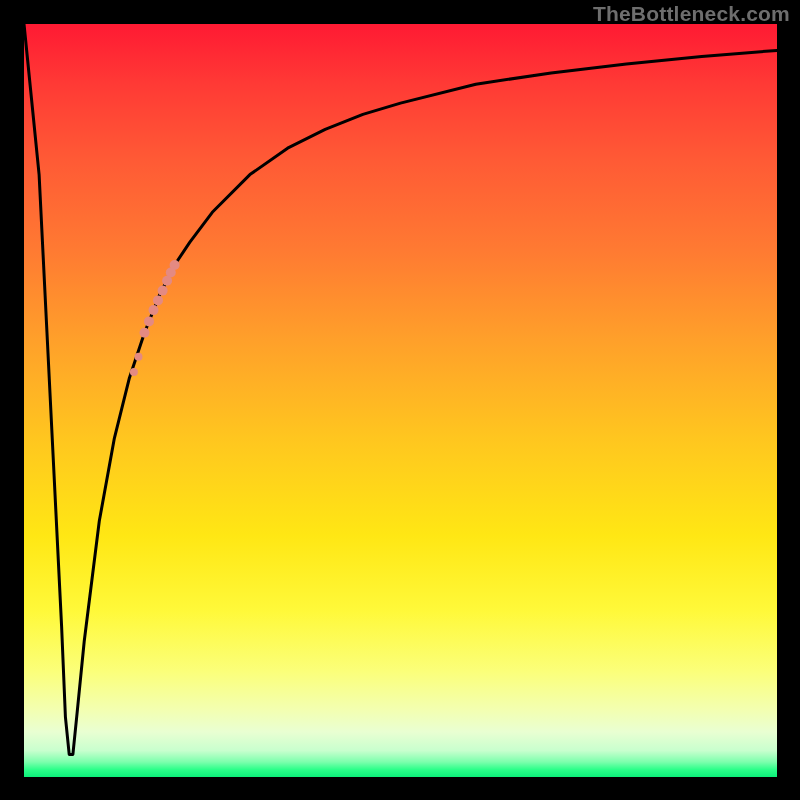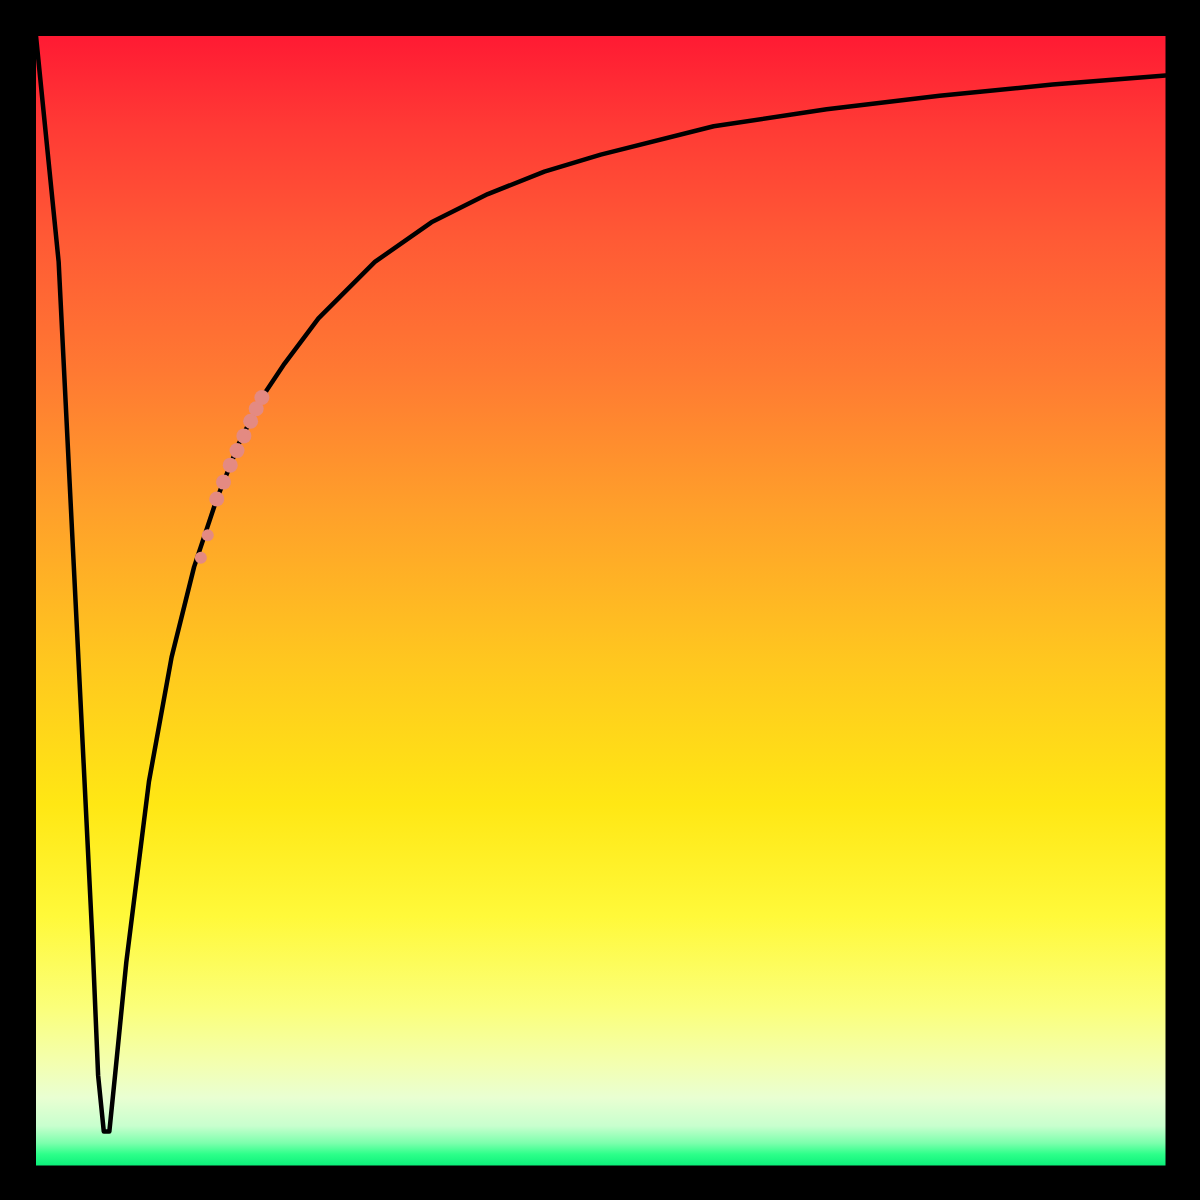--- a/index.html
+++ b/index.html
@@ -78,13 +78,14 @@
           <circle cx="138.6" cy="266.6" r="5" fill="#e48a82"></circle>
           <circle cx="143.1" cy="256.8" r="5" fill="#e48a82"></circle>
           <circle cx="146.8" cy="248.5" r="5" fill="#e48a82"></circle>
           <circle cx="150.6" cy="241.0" r="5" fill="#e48a82"></circle>
           <circle cx="114.5" cy="332.8" r="4" fill="#e48a82"></circle>
           <circle cx="109.9" cy="347.9" r="4" fill="#e48a82"></circle>
         </g>
     </svg>
   </div>
 
+  <div class="watermark">TheBottleneck.com</div>
 </div>
 
 </body></html>

